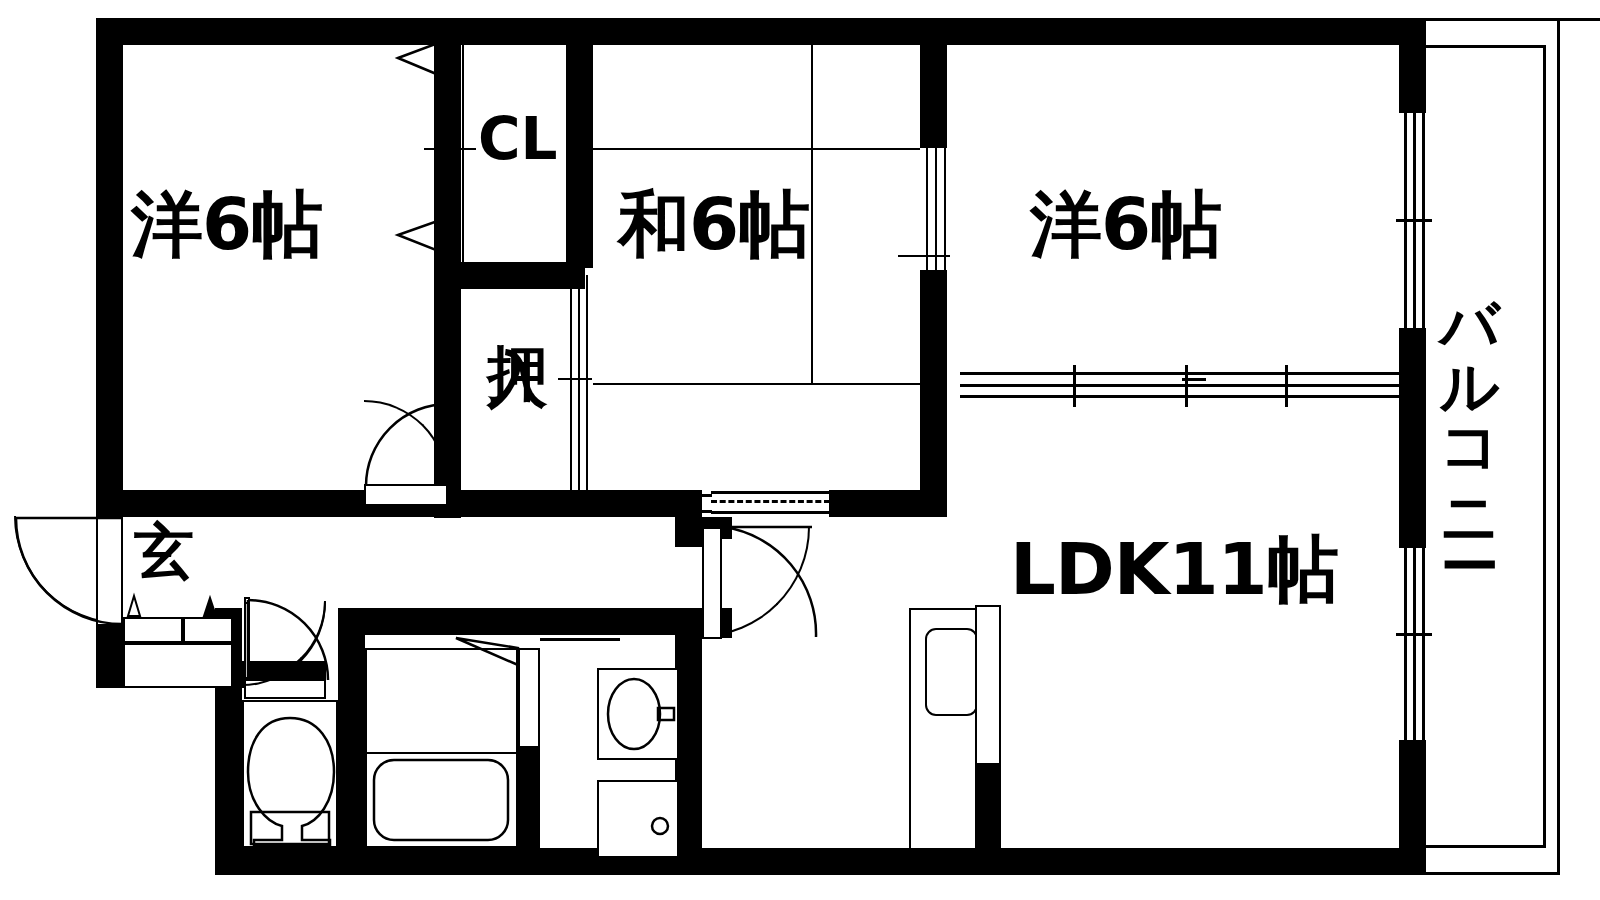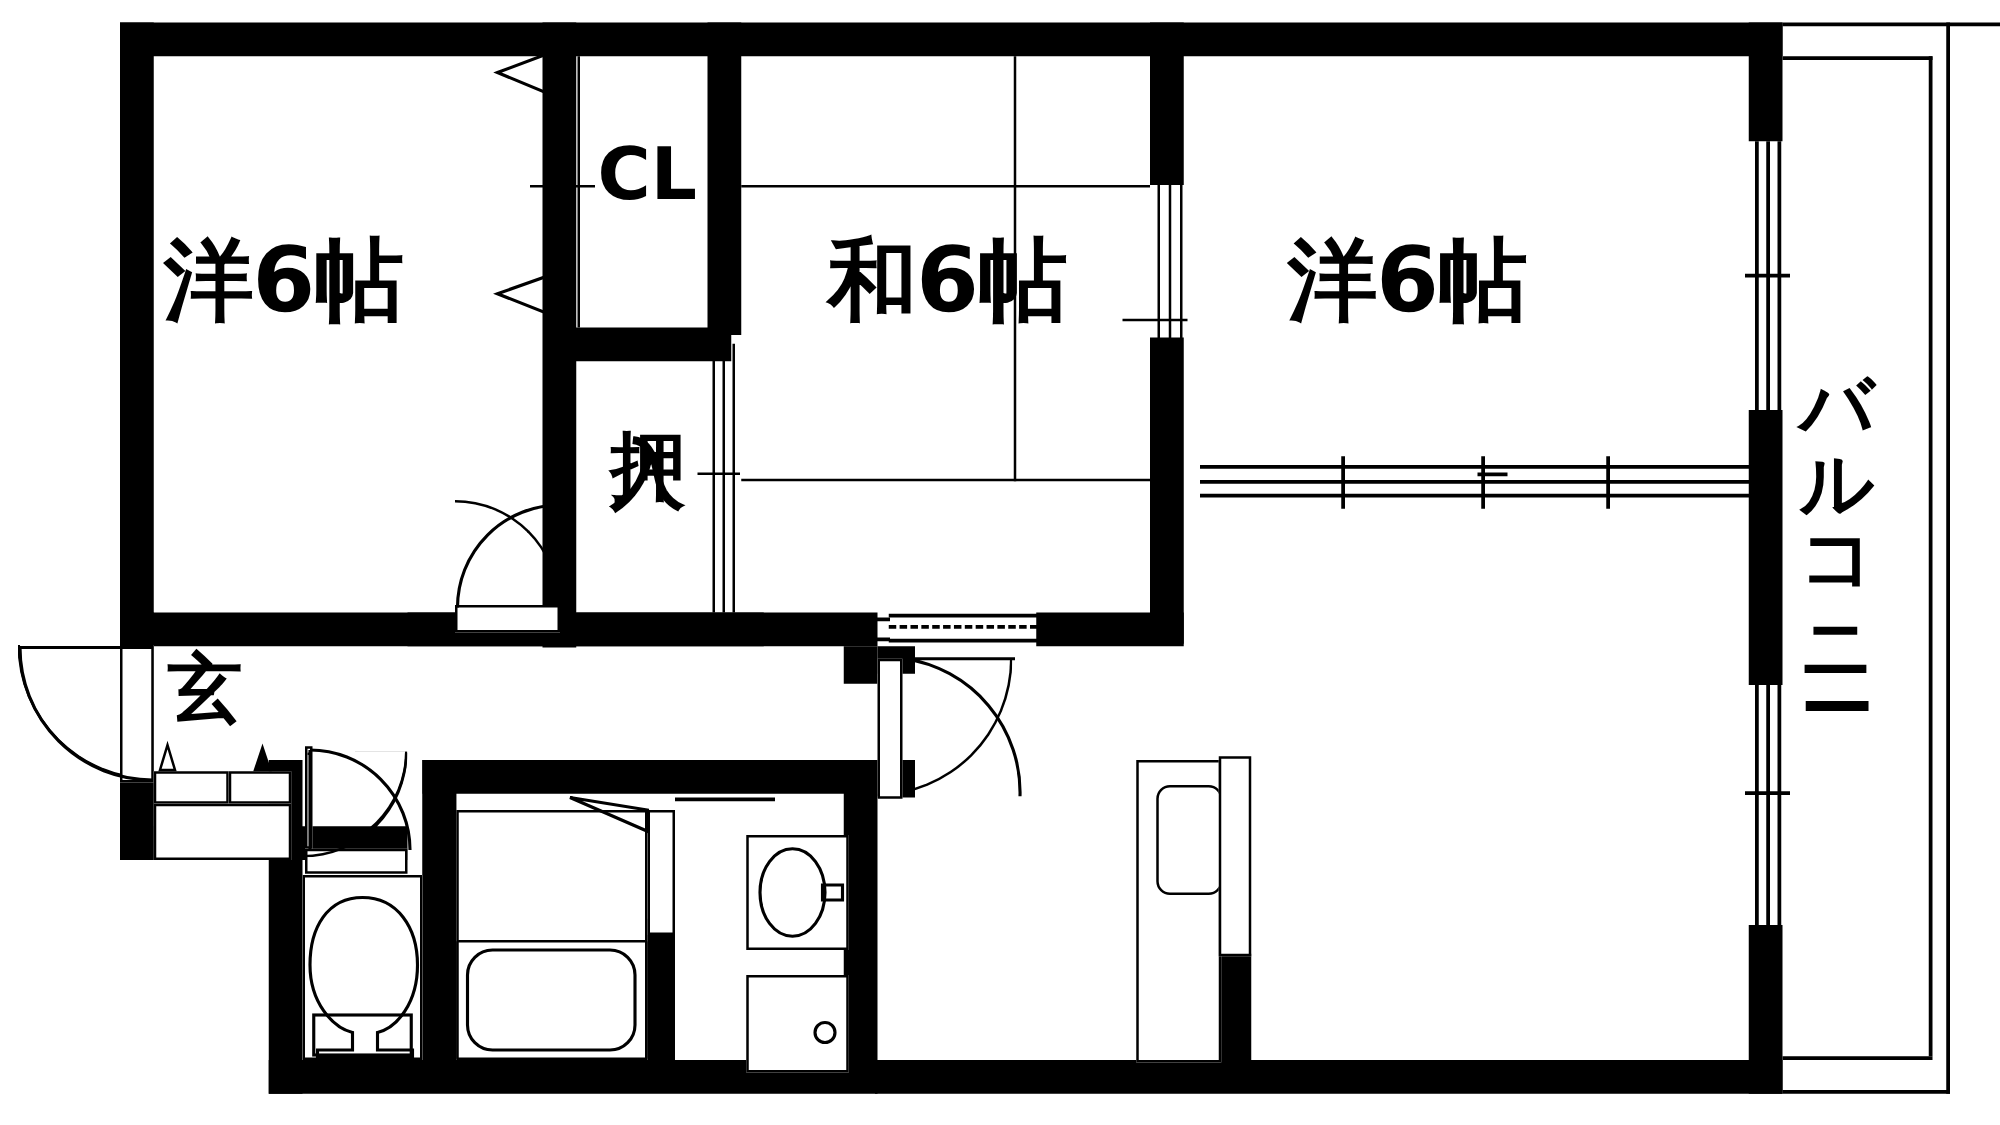--- a/index.html
+++ b/index.html
@@ -125,24 +125,25 @@
   <div class="thin" style="left:1557px; top:18px; width:3px; height:857px;"></div>
   <div class="thin" style="left:1426px; top:872px; width:134px; height:3px;"></div>
   <div class="thin" style="left:1426px; top:45px; width:120px; height:3px;"></div>
   <div class="thin" style="left:1543px; top:45px; width:3px; height:800px;"></div>
   <div class="thin" style="left:1426px; top:845px; width:120px; height:3px;"></div>
 
   <div class="label-v" style="left:1440px; top:258px; font-size:59px;">バルコニー</div>
 
   <div class="label" style="left:131px; top:188px; font-size:72px;">洋6帖</div>
 
-  <div class="label" style="left:662px; top:188px; font-size:72px;">和6帖</div>
+  <div class="label" style="left:618px; top:188px; font-size:72px;">和6帖</div>
 
   <div class="label" style="left:1030px; top:188px; font-size:72px;">洋6帖</div>
 
+  <div class="label" style="left:1010px; top:533px; font-size:72px;">LDK11帖</div>
 
   <div class="label" style="left:478px; top:110px; font-size:58px; letter-spacing:0px;">CL</div>
 
   <div class="label-v" style="left:487px; top:296px; font-size:60px;">押入</div>
 
   <div class="label" style="left:134px; top:521px; font-size:60px;">玄</div>
 
   <div class="thin" style="left:593px; top:148px; width:327px; height:2px;"></div>
   <div class="thin" style="left:593px; top:383px; width:327px; height:2px;"></div>
   <div class="thin" style="left:811px; top:148px; width:2px; height:120px;"></div>

